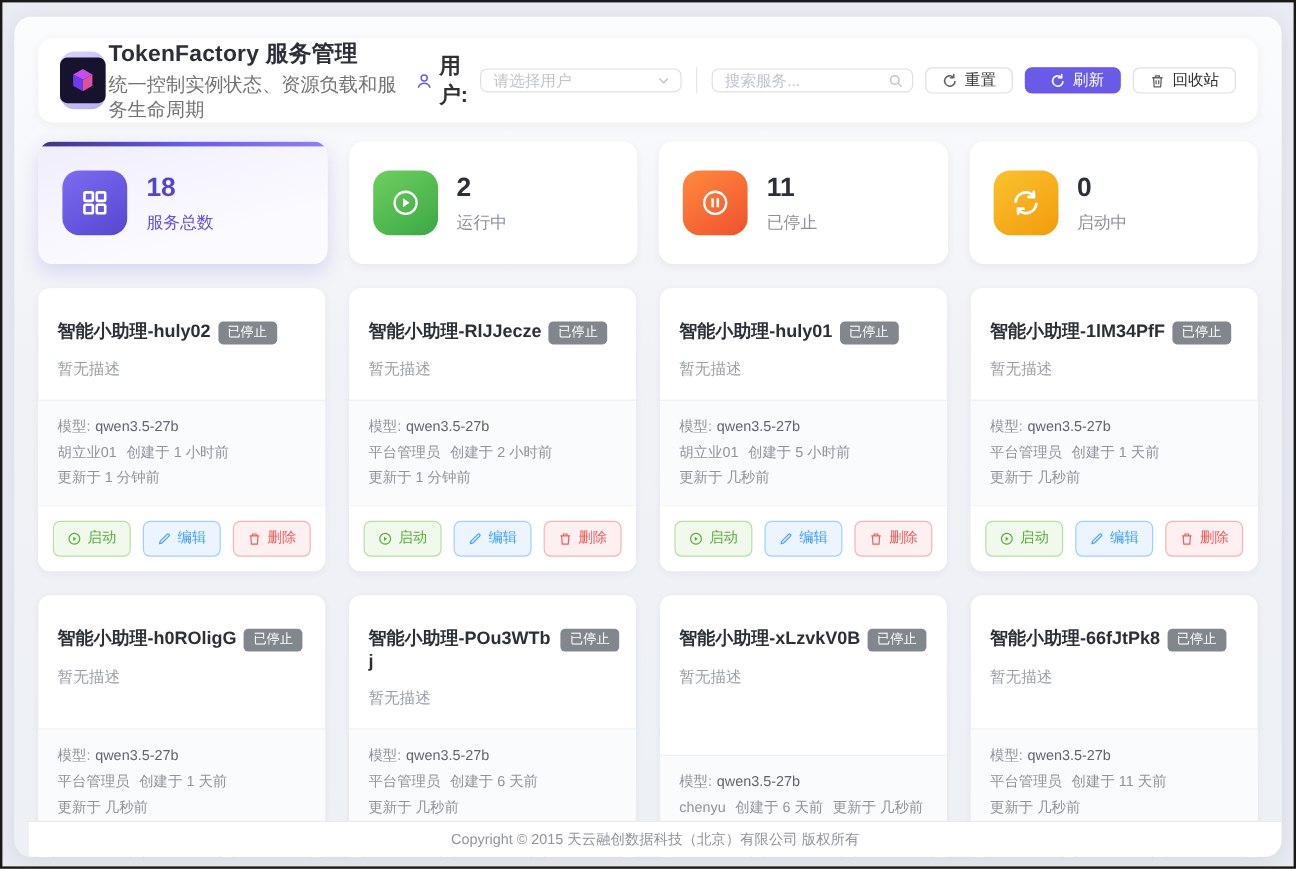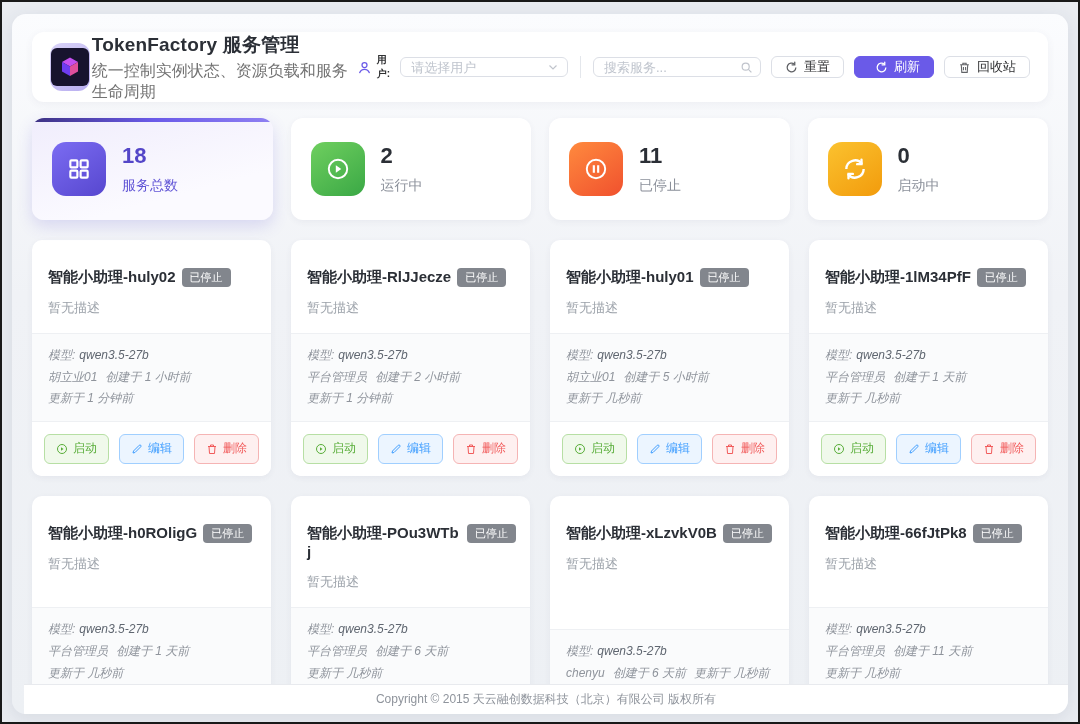--- a/index.html
+++ b/index.html
@@ -37,21 +37,21 @@
   }
   .logo-inner {
     width:38px; height:38px; border-radius:6px;
     background:#17132e;
     display:flex; align-items:center; justify-content:center;
   }
   .brand-title { font-size:19px; font-weight:bold; color:#2b2f36; letter-spacing:.2px; }
   .brand-sub { font-size:16px; color:#737373; margin-top:3px; }
 
   .controls { display:flex; align-items:center; gap:10px; }
-  .user-label { display:flex; align-items:center; gap:5px; font-size:10px; font-weight:bold; color:#303133; }
+  .user-label { display:flex; align-items:center; gap:5px; font-size:18px; font-weight:bold; color:#303133; }
   .field {
     height:20px; border:1px solid #dcdfe6; border-radius:6px; background:#fff;
     display:flex; align-items:center; padding:0 10px; gap:6px;
   }
   .field input {
     border:none; outline:none; font-size:13px; width:130px;
     font-family:"Liberation Sans","DejaVu Sans",sans-serif; color:#303133; background:transparent;
   }
   .field input::placeholder { color:#bfc4cd; }
   .v-divider { width:1px; height:22px; background:#e4e7ec; margin:0 2px; }
@@ -107,21 +107,21 @@
     display:flex; flex-direction:column;
     min-height:210px;
   }
   .svc-head { display:flex; align-items:flex-start; padding:28px 14px 0 16px; }
   .svc-title { font-size:15px; font-weight:bold; color:#2b2f36; line-height:1.25; word-break:break-all; padding-right:6px; }
   .svc-badge {
     flex:0 0 auto; background:#82868d; color:#fff; font-size:11px;
     padding:3px 8px; border-radius:4px; line-height:1.2;
   }
   .svc-desc { padding:12px 16px 16px; font-size:13px; color:#9aa0a8; flex:1; }
-  .svc-meta { border-top:1px solid #eef0f3; background:#fafbfc; padding:11px 16px;font-style:italic; }
+  .svc-meta { border-top:1px solid #eef0f3; background:#fafbfc; padding:11px 16px; }
   .meta-line { font-size:12px; color:#8f949c; line-height:1.8; display:flex; flex-wrap:wrap; gap:0 8px; }
   .meta-line .model-val { color:#5f6670; margin-left:4px; }
   .svc-actions {
     border-top:1px solid #eef0f3; padding:12px 12px; display:flex; gap:10px; background:#fff;
     border-radius:0 0 10px 10px;
   }
   .abtn {
     flex:1; height:30px; border-radius:6px; font-size:12px;
     display:flex; align-items:center; justify-content:center; gap:5px; cursor:pointer;
     font-family:"Liberation Sans","DejaVu Sans",sans-serif;

